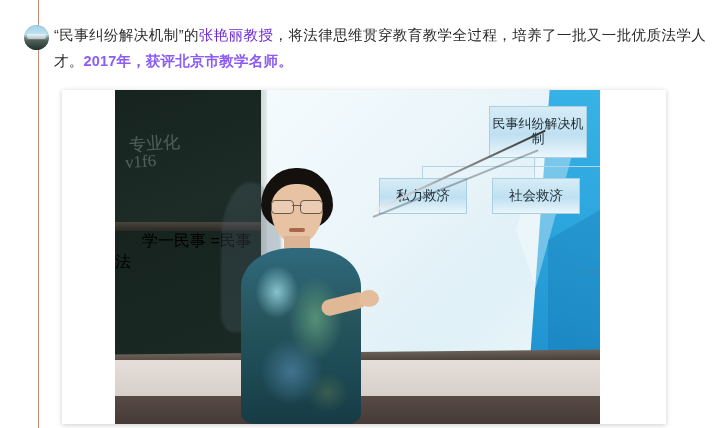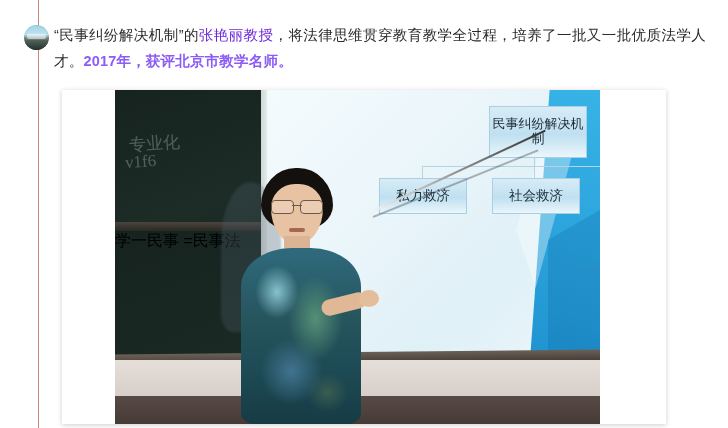--- a/index.html
+++ b/index.html
@@ -206,21 +206,21 @@
 
   <div class="photo-card">
     <div class="photo">
 
       <div class="board">
         <span class="chalk" style="left:14px;top:42px;">专业化</span>
         <span class="chalk" style="left:10px;top:62px;">v1f6</span>
         <div class="ledge"></div>
       </div>
       <div class="board-lower">
-        <span class="chalk" style="left:16px;top:16px;">学一民事</span>
+        <span class="chalk" style="left:16px;top:16px;padding-left:27px;">学一民事</span>
         <span class="chalk" style="left:22px;top:40px;text-align:center;">=民事法</span>
       </div>
 
       <div class="screen-edge"></div>
       <div class="screen">
 
         <div class="poly1"></div>
         <div class="poly2"></div>
         <div class="poly3"></div>
 

